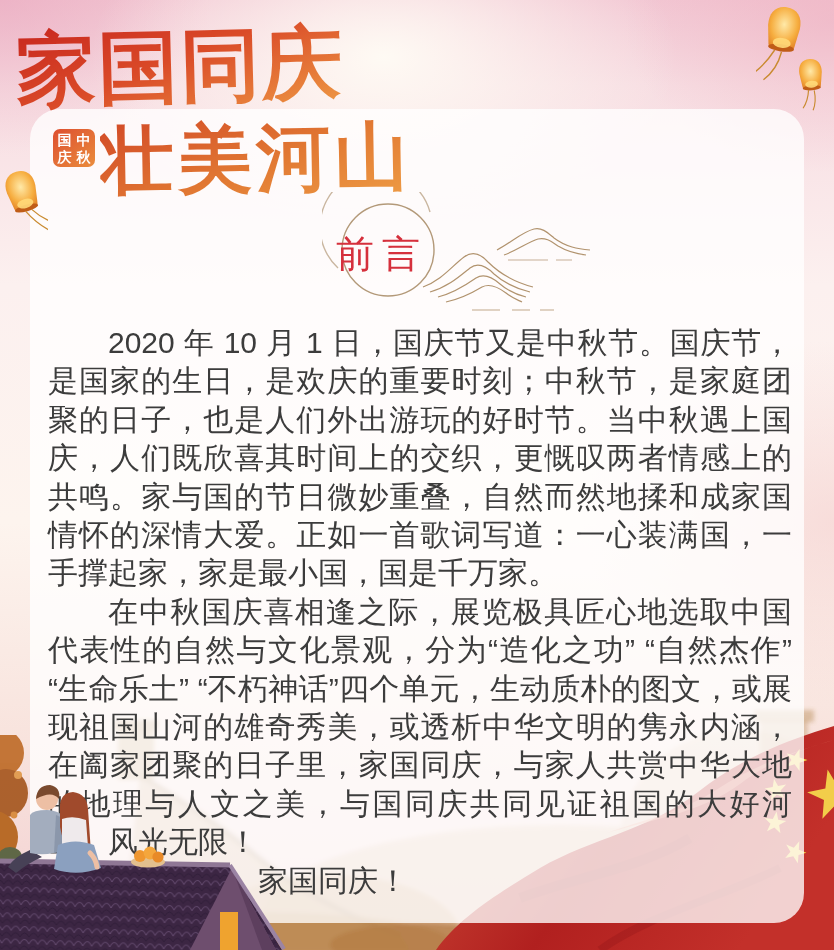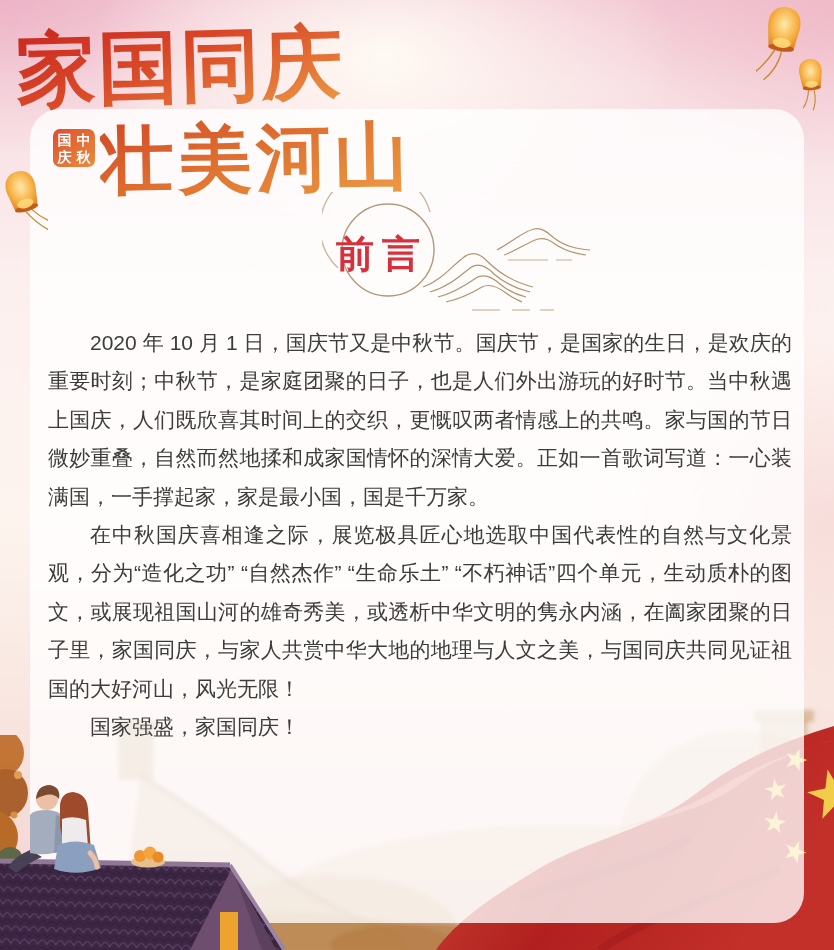--- a/index.html
+++ b/index.html
@@ -46,27 +46,27 @@
     white-space:nowrap;
   }
   .seal{
     position:absolute;left:53px;top:129px;width:42px;height:38px;
     border-radius:7px;background:linear-gradient(140deg,#dd4f30,#ea8c3c);
     display:grid;grid-template-columns:1fr 1fr;align-items:center;justify-items:center;
     color:#fff;font-size:14px;font-weight:700;line-height:1;padding:2px;box-sizing:border-box;
   }
   
   .preface-title{
-    position:absolute;left:336px;top:229px;font-size:38px;font-weight:700;
+    position:absolute;left:336px;top:229px;font-size:38px;font-weight:400;
     color:#d5303c;letter-spacing:8px;font-family:"DejaVu Serif",serif;white-space:nowrap;
   }
   
   .body-text{
     position:absolute;left:48px;top:324px;width:744px;
-    font-size:21px;line-height:38.4px;color:#3c3c3c;
+    font-size:30px;line-height:38.4px;color:#3c3c3c;
     text-align:justify;text-justify:inter-ideograph;
   }
   .body-text p{margin:0;text-indent:2em;}
 </style>
 </head>
 <body>
 
 <div class="poster">
 
   <div class="bg"></div>

